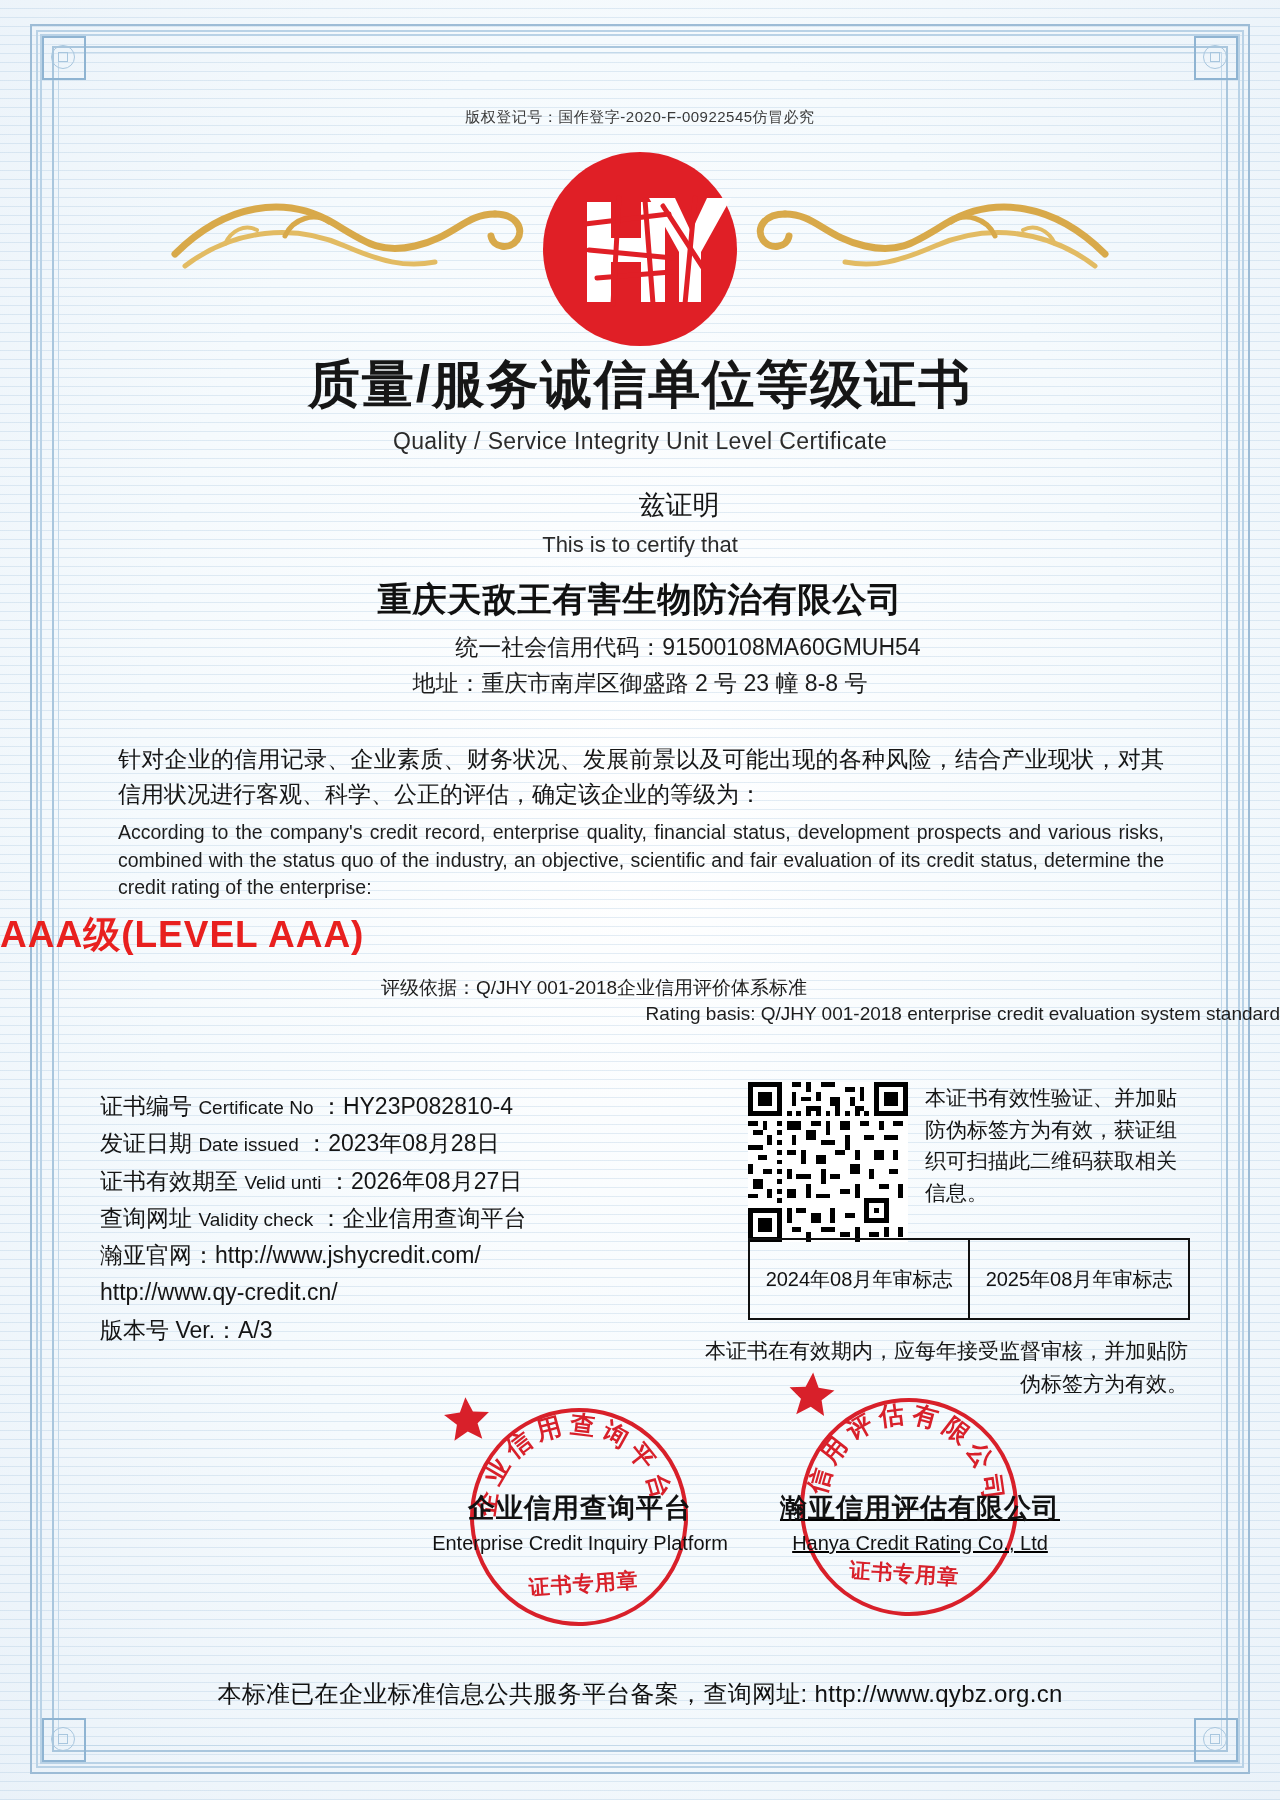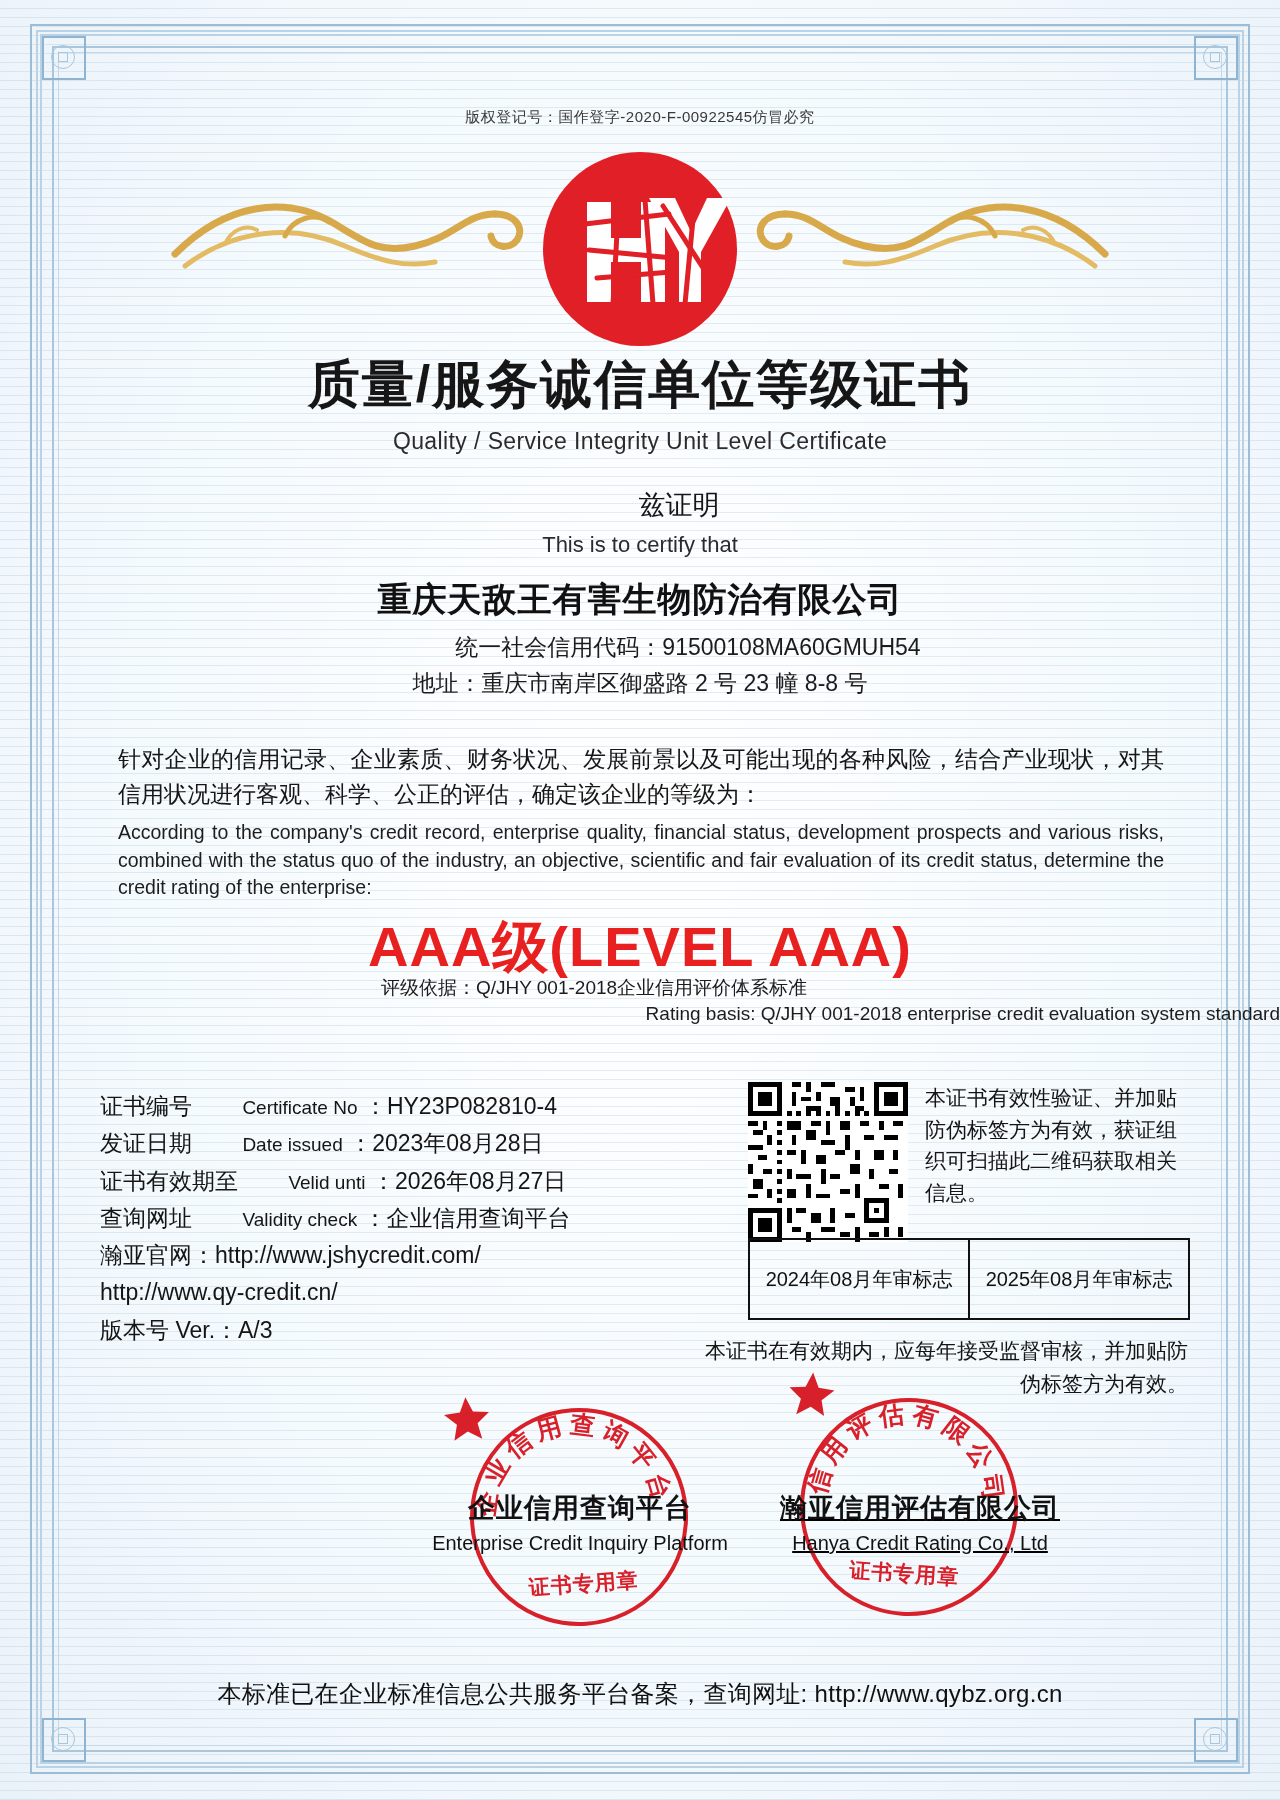--- a/index.html
+++ b/index.html
@@ -117,39 +117,39 @@
   .para-cn{
     font-size:23px;color:#161616;line-height:1.5;text-align:justify;
     text-indent:0;
   }
   .para-en{
     margin-top:8px;
     font-size:19.5px;color:#1d1d1d;line-height:1.42;text-align:justify;
   }
 
   .level{
-    position:absolute;top:910px;left:0;width:1280px;text-align:center;
-    font-size:56px;font-weight:bold;color:#e8201f;letter-spacing:1px;
+    position:absolute;top:910px;left:0;width:1280px;text-align:left;
+    font-size:37px;font-weight:bold;color:#e8201f;letter-spacing:1px;
   }
   .basis-cn{
     position:absolute;top:975px;left:0;width:1188px;text-align:center;
     font-size:19px;color:#1c1c1c;
   }
   .basis-en{
     position:absolute;top:1003px;left:0;width:1280px;text-align:right;
     font-size:19px;color:#1c1c1c;
   }
 
   
   .info{
     position:absolute;top:1088px;left:100px;width:560px;
     font-size:23px;color:#151515;line-height:1.62;
   }
   .info .lbl-cn{font-size:23px;}
-  .info .lbl-en{font-size:19px;margin-left:44px;}
+  .info .lbl-en{font-size:19px;}
 
   
   .qr{
     position:absolute;top:1082px;left:748px;width:160px;height:160px;
     background:#fff;
   }
   .qr svg{display:block;}
   .qr-note{
     position:absolute;top:1082px;left:925px;width:262px;
     font-size:21px;color:#151515;line-height:1.5;

